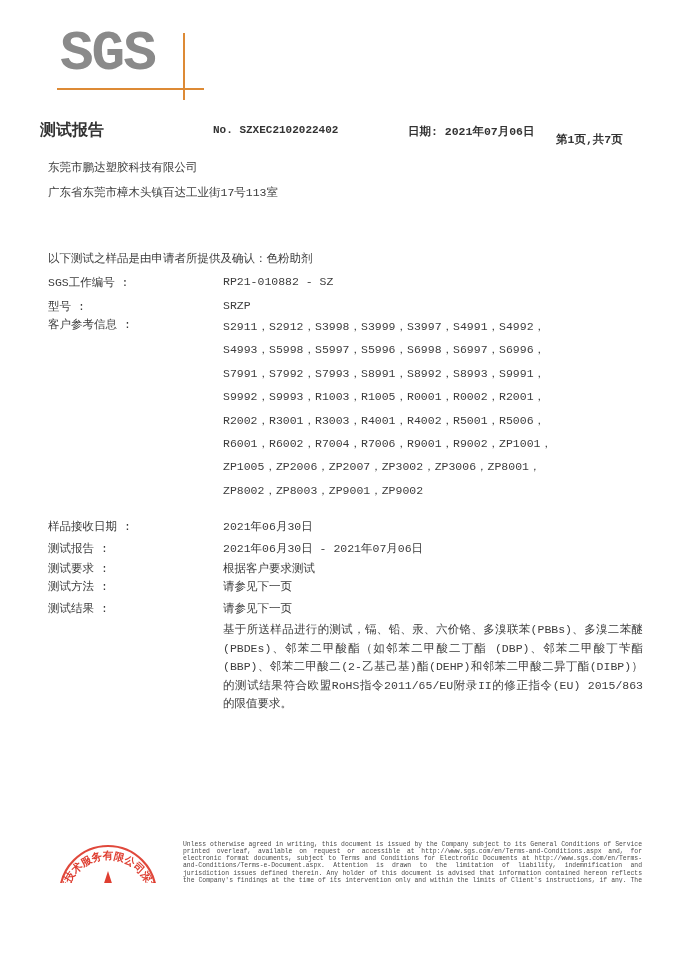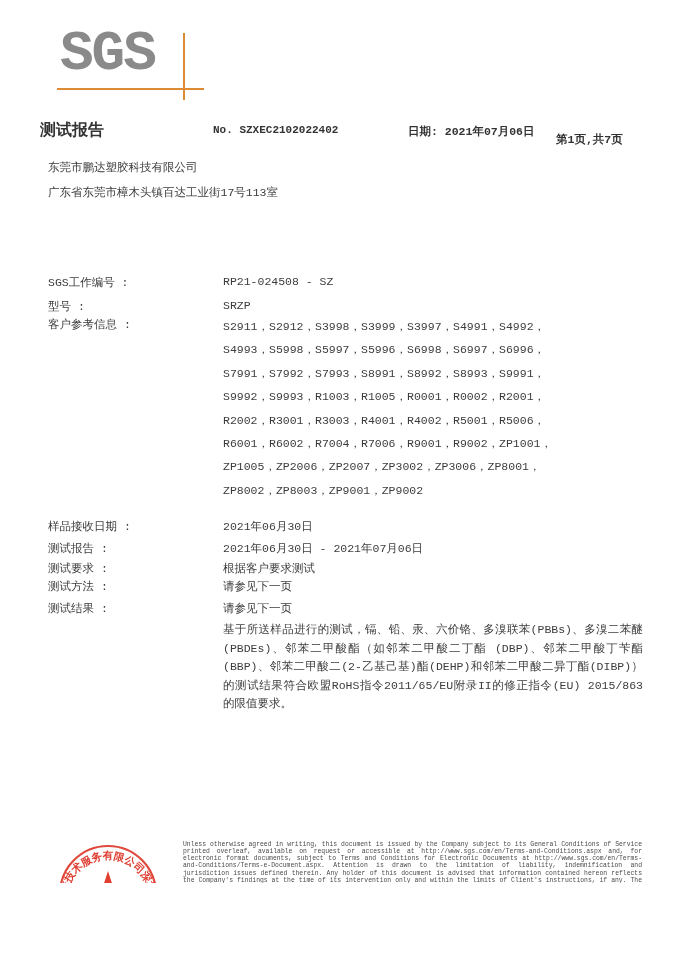--- a/index.html
+++ b/index.html
@@ -69,23 +69,24 @@
   <div class="crosshair-v"></div>
 
   <div class="report-title">测试报告</div>
   <div class="report-no">No. SZXEC2102022402</div>
   <div class="report-date">日期: 2021年07月06日</div>
   <div class="report-pages">第1页,共7页</div>
 
   <div class="applicant-name">东莞市鹏达塑胶科技有限公司</div>
   <div class="applicant-address">广东省东莞市樟木头镇百达工业街17号113室</div>
 
+  <div class="intro">以下测试之样品是由申请者所提供及确认：色粉助剂</div>
 
   <div class="frow" style="top:275px">
-    <span class="flbl">SGS工作编号 :</span><span class="fval">RP21-024508 - SZ</span>
+    <span class="flbl">SGS工作编号 :</span><span class="fval">RP21-010882 - SZ</span>
   </div>
   <div class="frow" style="top:299px">
     <span class="flbl">型号 :</span><span class="fval">SRZP</span>
   </div>
   <div class="frow" style="top:317px">
     <span class="flbl">客户参考信息 :</span>
   </div>
   <div class="ref-lines">
     <div>S2911，S2912，S3998，S3999，S3997，S4991，S4992，</div>
     <div>S4993，S5998，S5997，S5996，S6998，S6997，S6996，</div>

